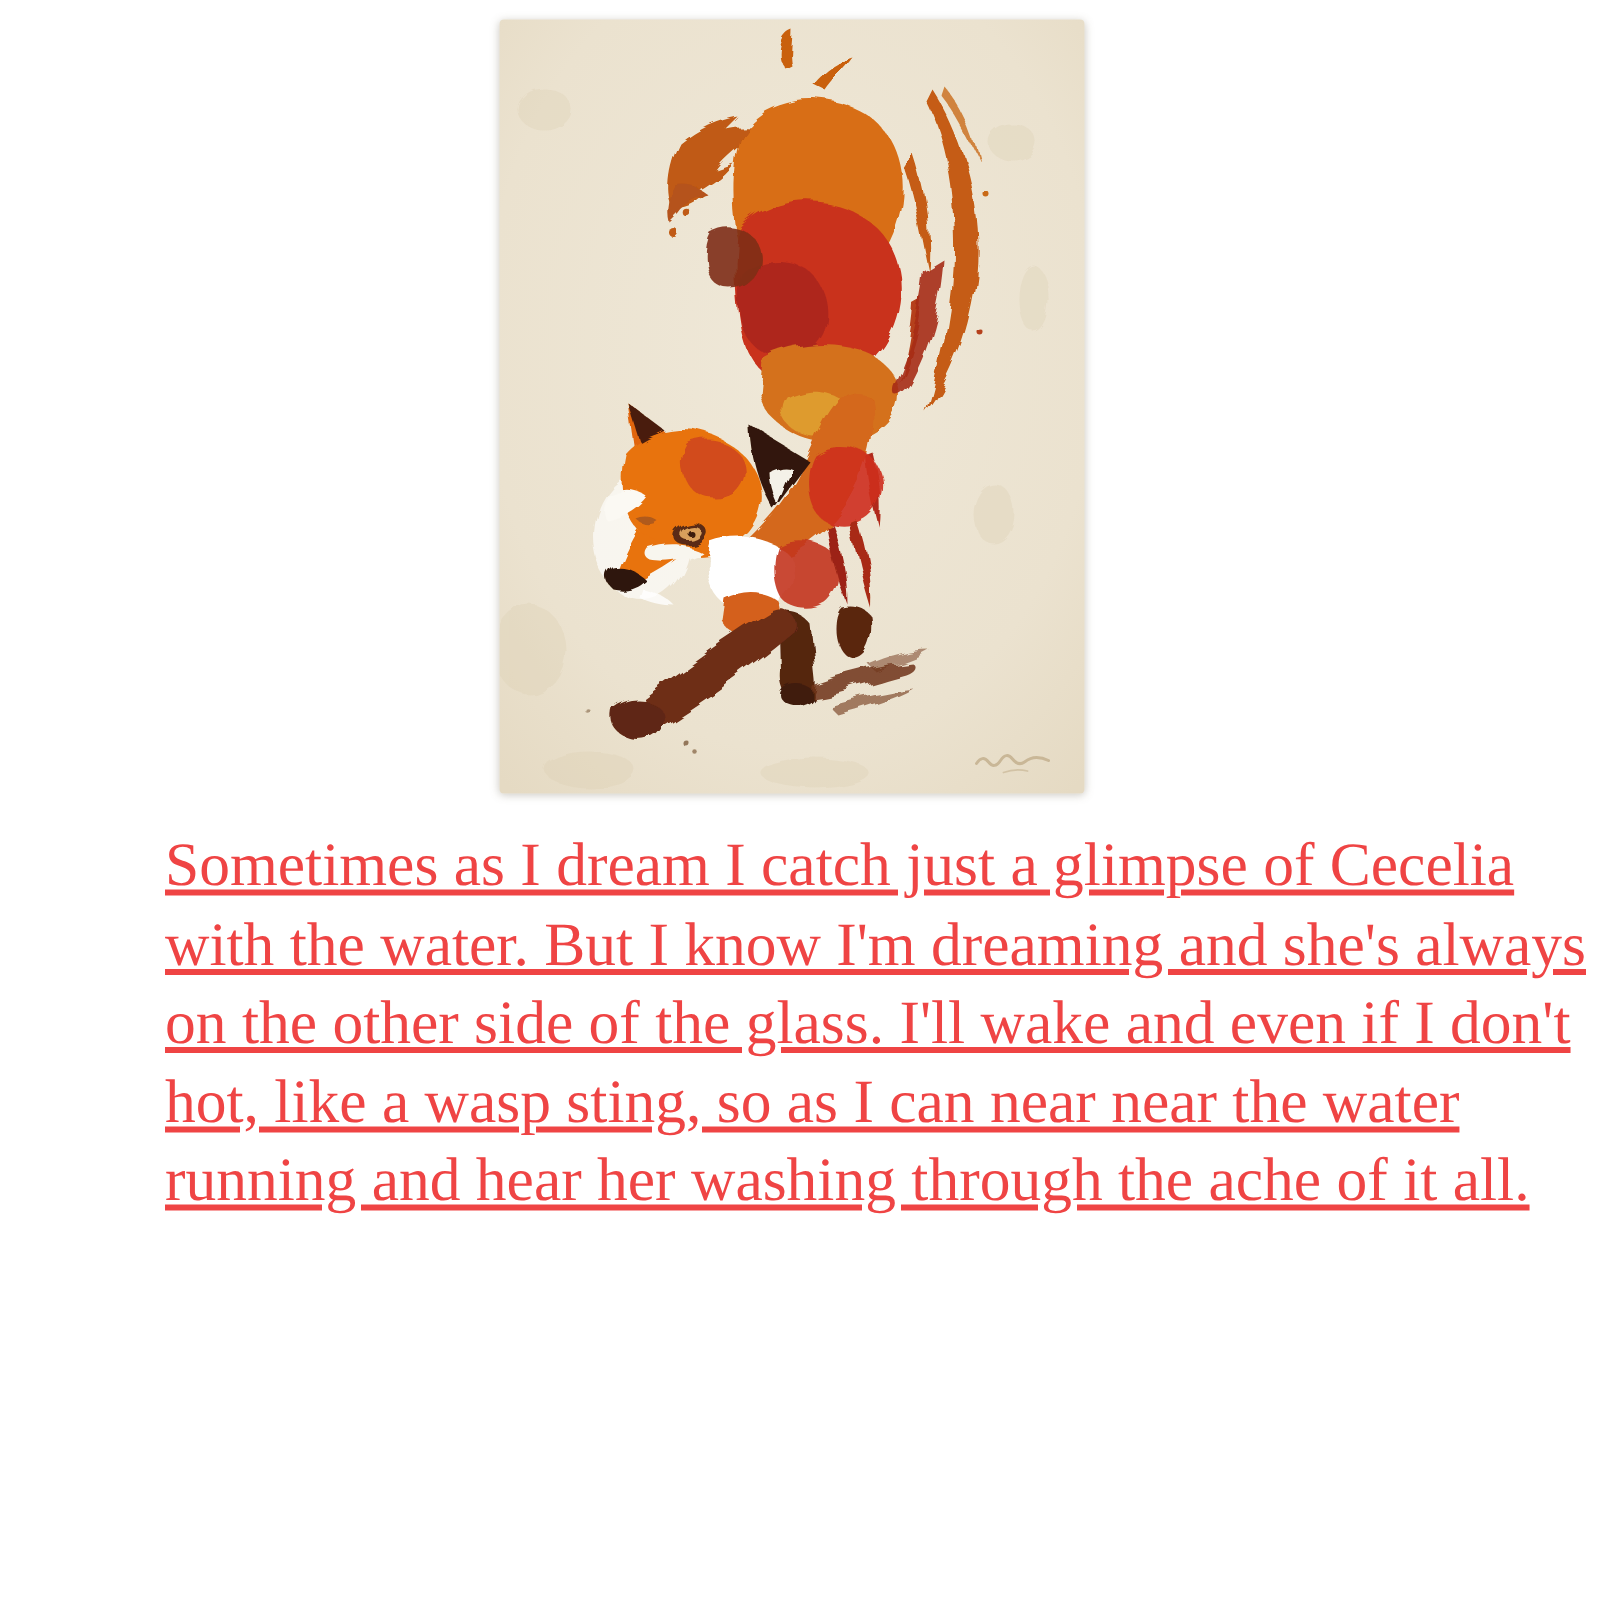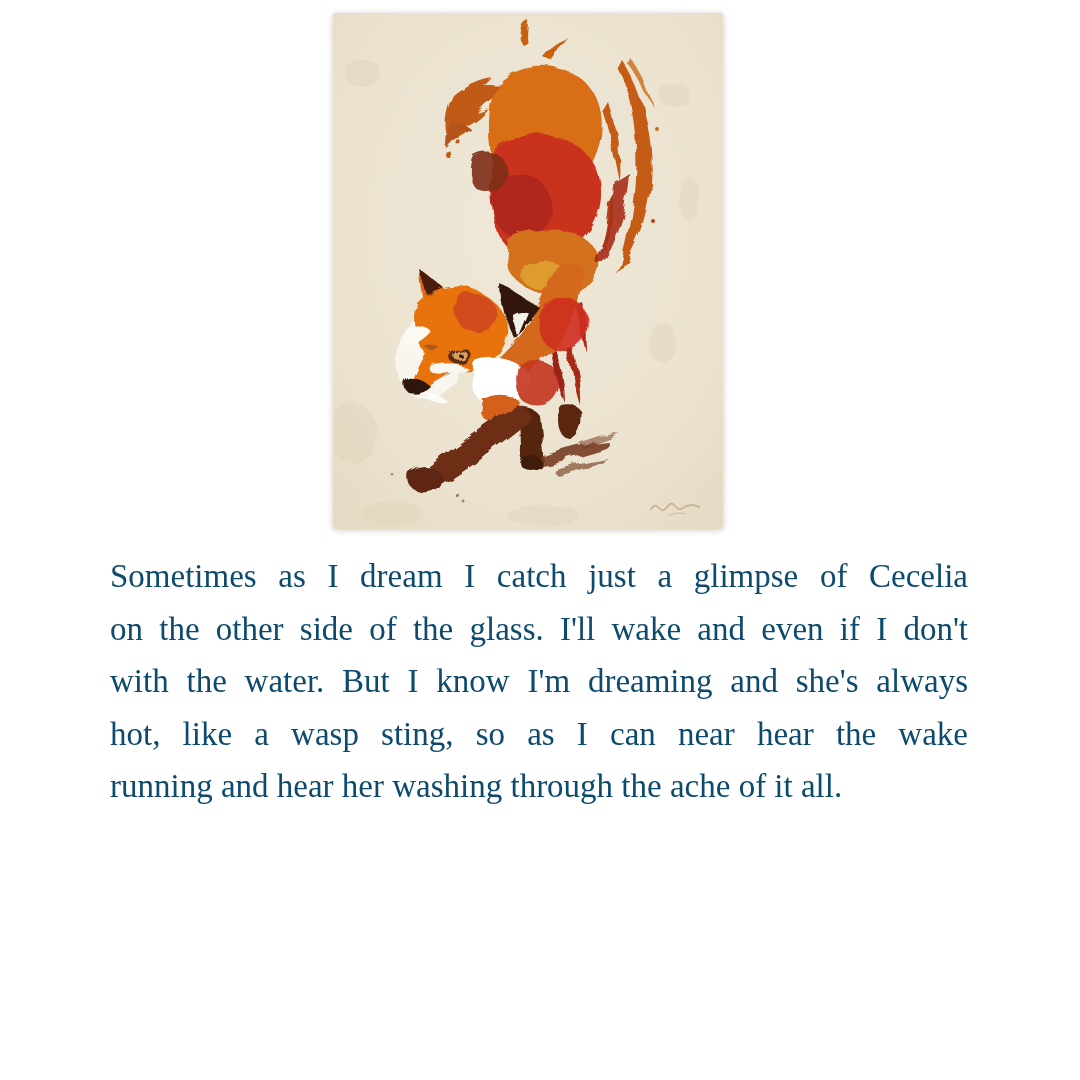--- a/index.html
+++ b/index.html
@@ -28,23 +28,24 @@
     overflow: hidden;
     background: #ece4d2;
     box-shadow: 0 1px 6px rgba(110, 100, 80, 0.35);
   }
   figure.artwork svg { display: block; width: 100%; height: 100%; }
   section.page-text {
     position: absolute;
     left: 110px;
     width: 858px;
     top: 550px;
-    font-size: 33px;
+    font-size: 41px;
     line-height: 52.6px;
-    color: #0c4a6e;
+    color: #ef4444;
+    text-decoration: underline;
   }
   .text-line {
     text-align: justify;
     text-align-last: justify;
     white-space: nowrap;
   }
   .text-line.last {
     text-align-last: left;
   }
 </style>
@@ -160,19 +161,19 @@
 
       <g stroke="#c6b392" fill="none" stroke-width="2" stroke-linecap="round" opacity="0.9">
         <path d="M318 496 Q322 490 326 495 T334 494 T342 493 T350 495 T358 492 T366 494"></path>
         <path d="M336 502 Q344 499 352 501" stroke-width="1.2" opacity="0.7"></path>
       </g>
     </svg>
   </figure>
 
   <section class="page-text">
       <div class="text-line">Sometimes as I dream I catch just a glimpse of Cecelia</div>
+      <div class="text-line">with the water. But I know I'm dreaming and she's always</div>
       <div class="text-line">on the other side of the glass. I'll wake and even if I don't</div>
-      <div class="text-line">with the water. But I know I'm dreaming and she's always</div>
-      <div class="text-line">hot, like a wasp sting, so as I can near hear the wake</div>
+      <div class="text-line">hot, like a wasp sting, so as I can near near the water</div>
       <div class="text-line last">running and hear her washing through the ache of it all.</div>
     </section>
 
 </main>
 
 </body></html>

